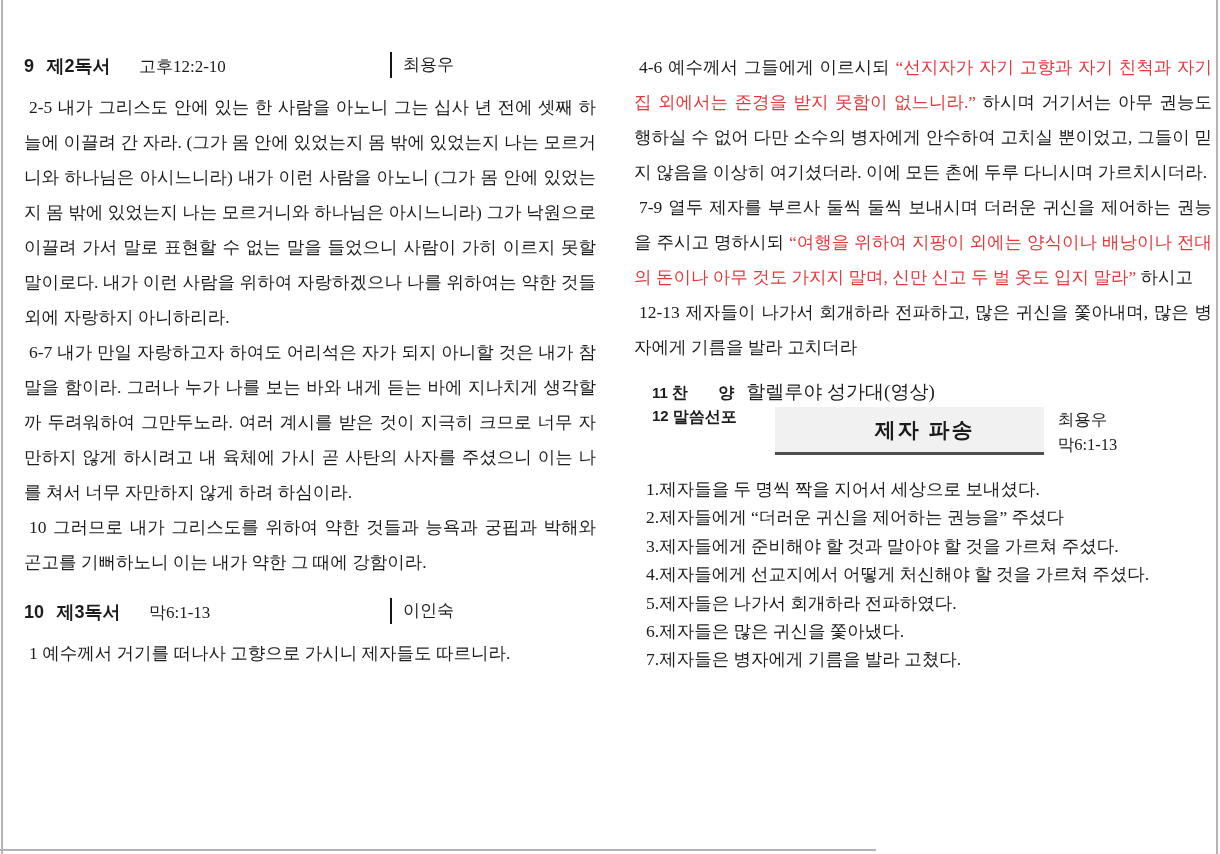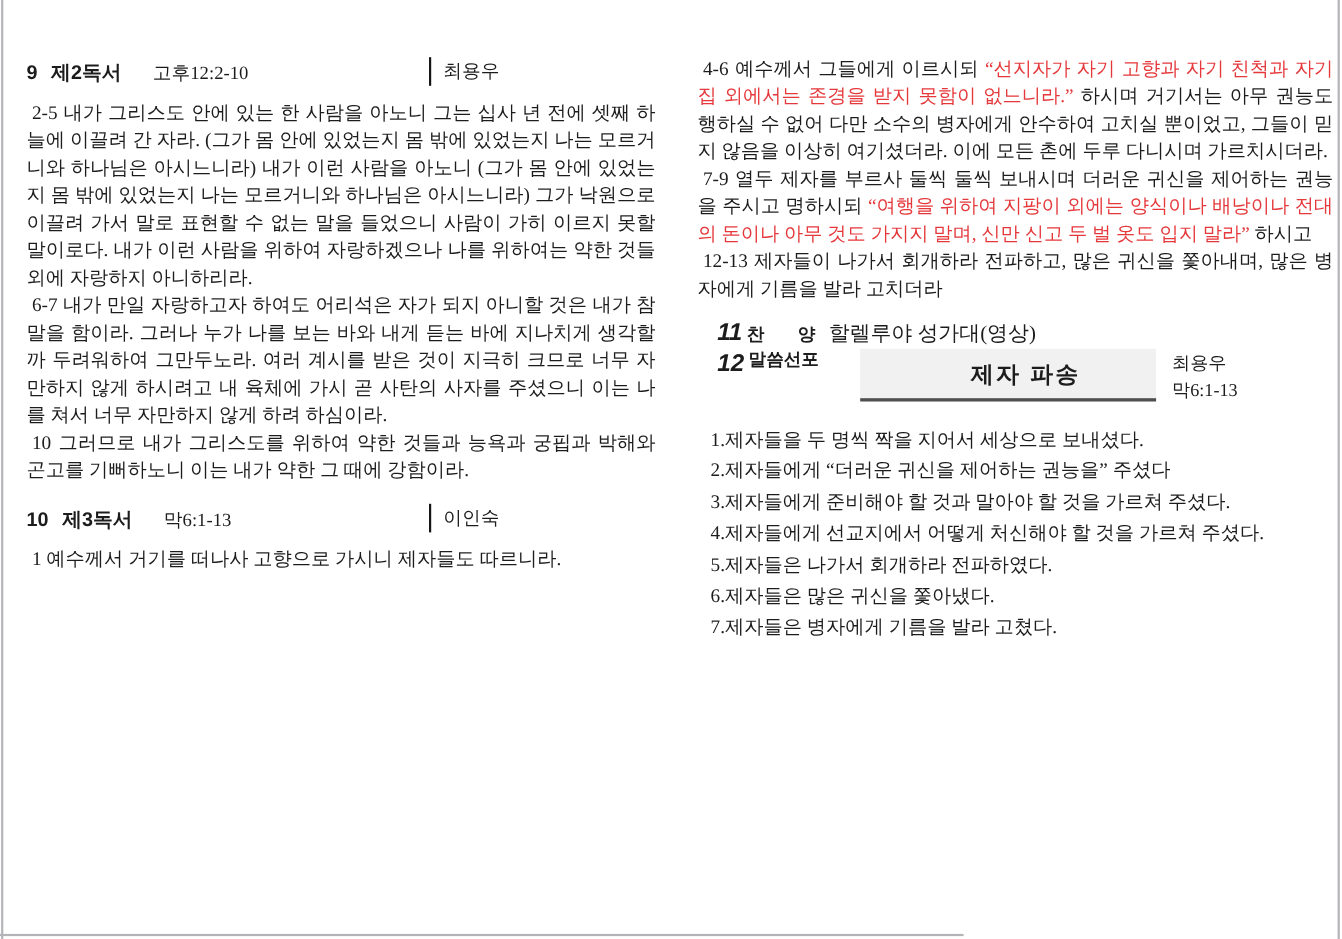--- a/index.html
+++ b/index.html
@@ -16,30 +16,30 @@
   .col-right{left:634px;width:578px;top:50px;}
 
   .sec-header{position:relative;height:28px;margin-bottom:8px;
     font-family:"Liberation Sans", sans-serif;}
   .sec-num{font-weight:bold;font-size:18px;}
   .sec-title{font-weight:bold;font-size:18px;margin-left:8px;}
   .sec-ref{font-family:"Liberation Serif", serif;font-size:17px;margin-left:24px;}
   .sec-reader{position:absolute;left:366px;top:-2px;border-left:2px solid #161616;
     padding-left:11px;font-family:"Liberation Serif", serif;font-size:17px;line-height:26px;}
 
-  .para{margin:0;font-size:17.5px;line-height:25px;text-align:justify;
+  .para{margin:0;font-size:17.5px;line-height:35px;text-align:justify;
     text-indent:5px;}
   .red{color:var(--accent-red,#e5383b);}
 
   .sec-block{margin-bottom:20px;}
 
   .order-row{display:flex;align-items:flex-start;margin-left:18px;
     font-family:"Liberation Sans", sans-serif;}
   .praise-row{margin-top:14px;height:26px;align-items:baseline;}
-  .order-num{font-weight:bold;font-size:22px;flex:none;font-style:italic;}
+  .order-num{font-weight:bold;font-size:15px;flex:none;}
   .order-title{font-weight:bold;font-size:16px;flex:none;margin-left:4px;}
   .praise-title{word-spacing:26px;}
   .praise-detail{font-family:"Liberation Serif", serif;font-size:19px;margin-left:12px;}
 
   .sermon-row{margin-top:2px;}
   .sermon-label{width:86px;}
   .sermon-box{flex:none;width:238px;height:45px;margin-left:16px;
     background:var(--box-bg,#f1f1f1);border-bottom:3px solid #4f4f4f;
     display:flex;align-items:center;justify-content:center;padding-left:31px;}
   .sermon-box-title{font-weight:bold;font-size:21px;letter-spacing:2px;}

